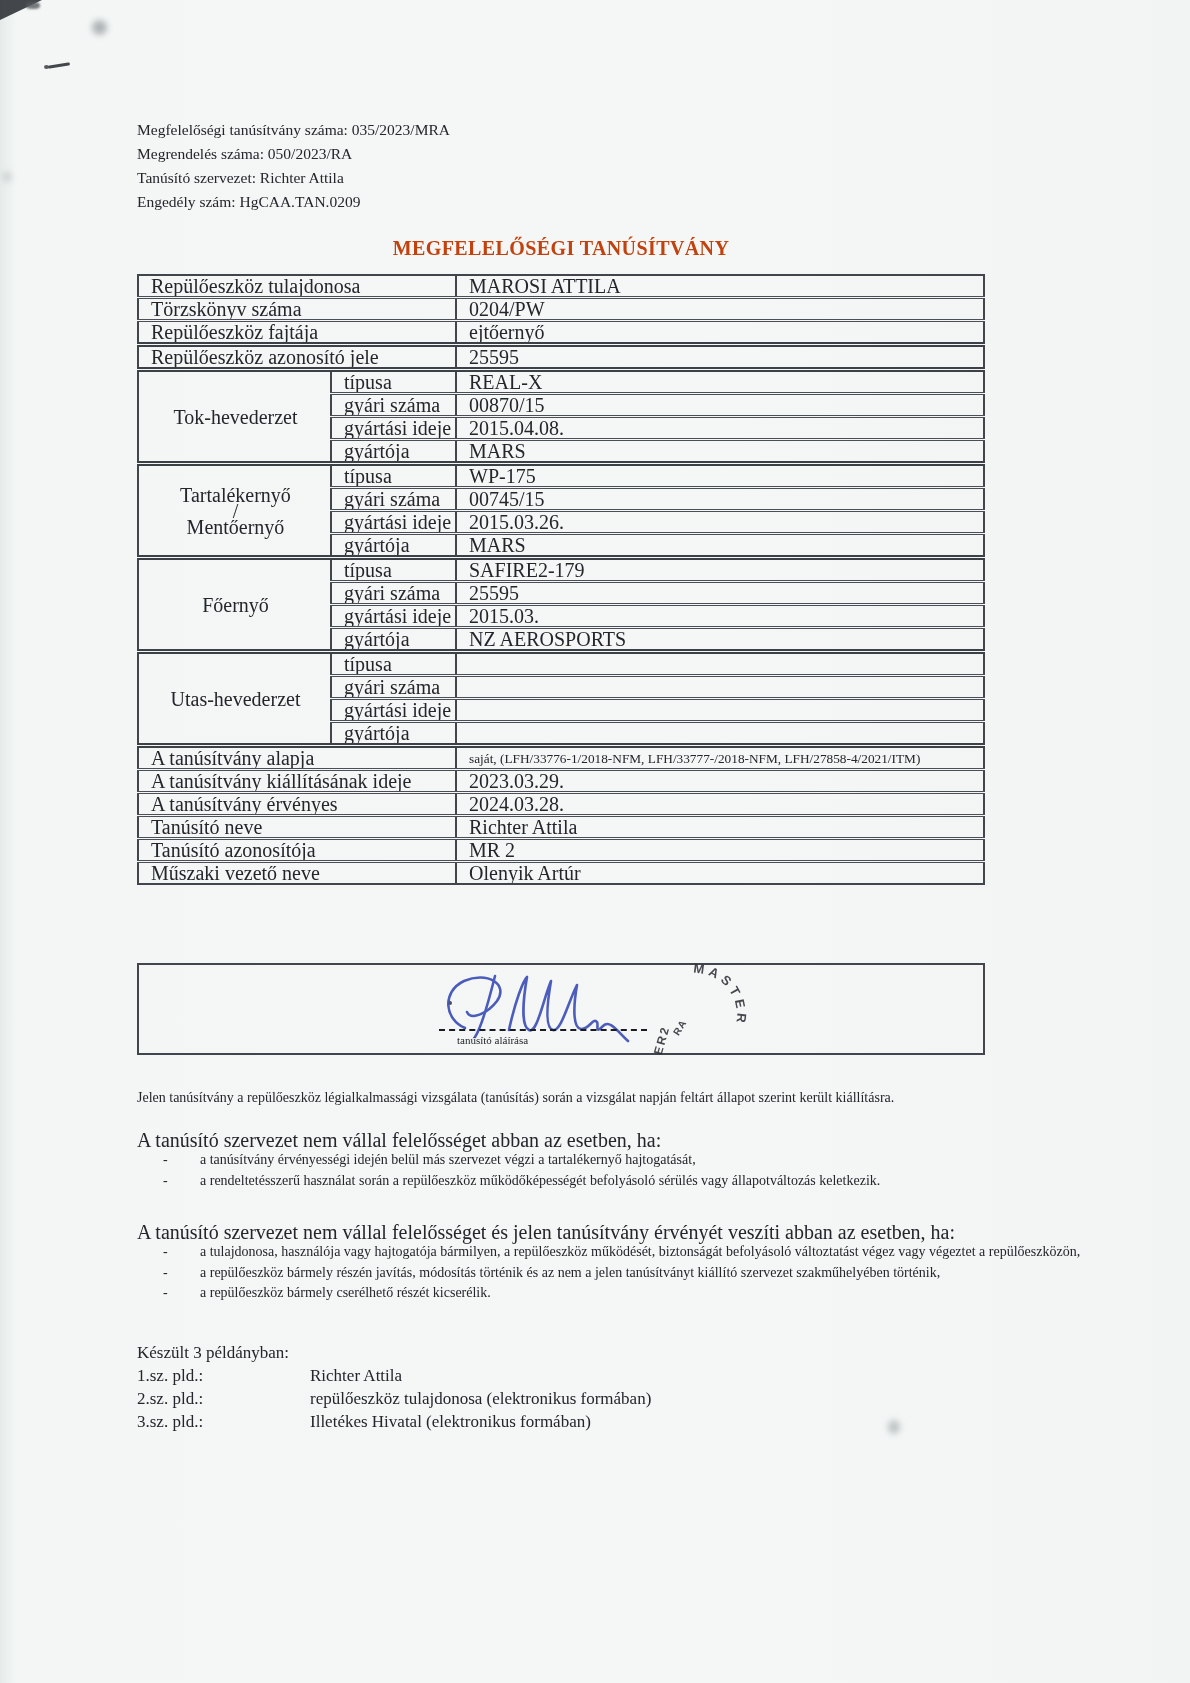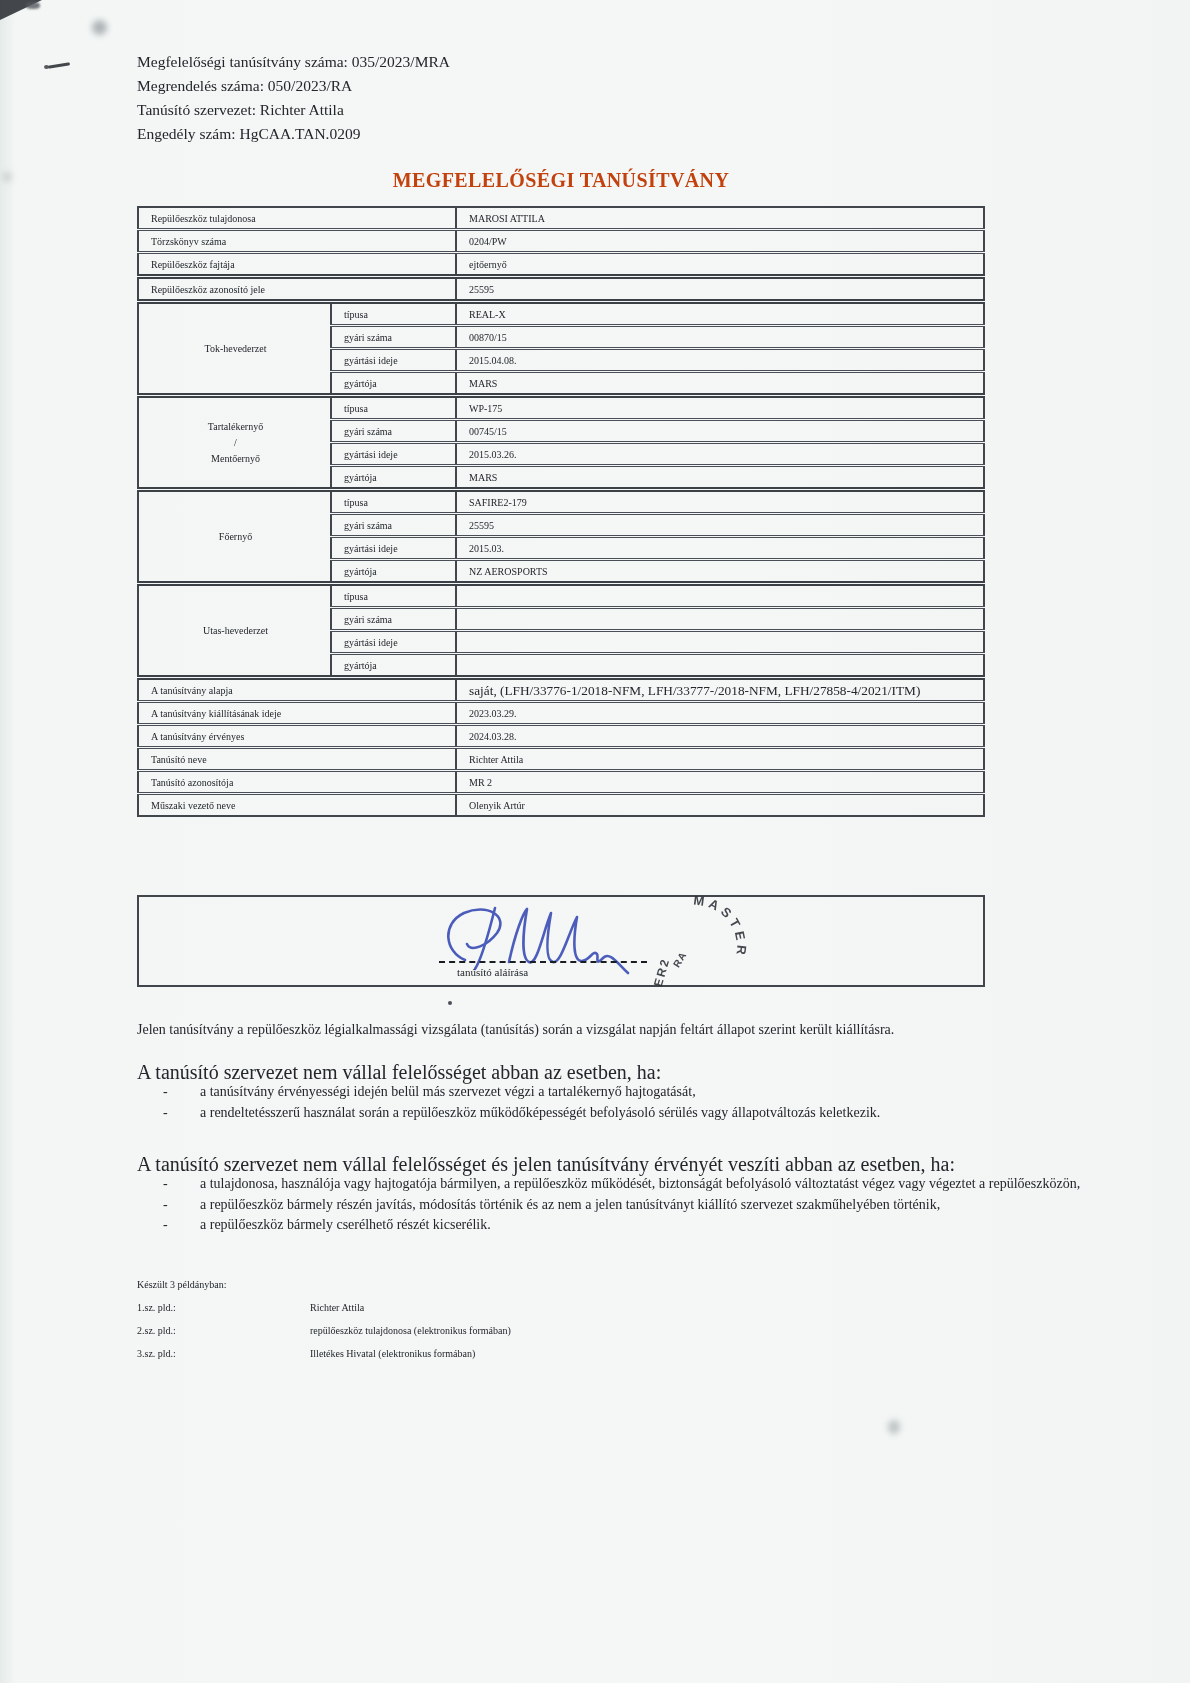--- a/index.html
+++ b/index.html
@@ -3,34 +3,34 @@
 <meta charset="utf-8">
 <style>
   html,body{margin:0;padding:0;}
   body{
     width:1190px;height:1683px;position:relative;overflow:hidden;
     background:linear-gradient(to right,#e6ebea 0px,#f3f6f5 16px,#f4f7f6 60%,#f1f4f3 100%);
     font-family:"Liberation Serif","DejaVu Serif",serif;
     color:#23262b;
   }
   .content{position:absolute;left:137px;top:0;width:945px;}
-  .hdr{margin-top:50px;font-size:15.5px;line-height:24px;}
+  .hdr{margin-top:118px;font-size:15.5px;line-height:24px;}
   .hdr div{white-space:nowrap;}
   .title{
     width:848px;text-align:center;font-size:20px;font-weight:bold;
     letter-spacing:.4px;margin-top:23px;margin-bottom:14px;color:#c2410c;
   }
   table.cert{
     width:848px;border-collapse:collapse;table-layout:fixed;
     border:2px solid #41464d;
   }
   table.cert td{
     border-left:2px solid #41464d;border-right:2px solid #41464d;
     border-top:3px double #4a4f57;
-    font-size:10px;line-height:17px;padding:2px 10px 1px 12px;
+    font-size:20px;line-height:17px;padding:2px 10px 1px 12px;
     overflow:hidden;white-space:nowrap;
   }
   table.cert tr.first td{border-top:none;}
   table.cert tr.sect td{border-top:5px double #3c4148;}
   td.group{
     text-align:center;vertical-align:middle;padding-left:4px;padding-right:4px;
   }
   td.group .gline{display:block;line-height:16px;}
   td.val{padding-left:10px;}
   td.val.small{font-size:13.3px;}
@@ -49,21 +49,21 @@
   .sig-svg{position:absolute;left:292px;top:1px;}
   .stamp-svg{position:absolute;left:498px;top:-8px;transform:rotate(-10deg);opacity:.88;}
   .para{font-size:14px;line-height:20px;margin:0;}
   .para1{margin-top:33px;white-space:nowrap;}
   .block{margin-top:22px;}
   .block .intro{font-size:20px;line-height:20px;}
   .li{display:flex;padding-left:26px;font-size:14px;line-height:20.5px;}
   .li .dash{width:37px;flex:none;}
   .li .txt{flex:1;}
   .block2{margin-top:31px;}
-  .copies{margin-top:37px;font-size:10px;line-height:23px;}
+  .copies{margin-top:37px;font-size:17px;line-height:23px;}
   .copyrow{display:flex;}
   .copyrow .num{width:173px;flex:none;}
   
   .art{position:absolute;pointer-events:none;}
   .a-corner{left:0;top:0;width:0;height:0;border-top:20px solid #34373c;border-right:42px solid transparent;opacity:.92;}
   .a-corner2{left:26px;top:2px;width:14px;height:7px;background:#55595f;border-radius:40%;filter:blur(1px);opacity:.8;}
   .a-blob1{left:92px;top:20px;width:15px;height:15px;background:#767d83;border-radius:50%;filter:blur(3px);opacity:.55;}
   .a-scratch{left:48px;top:64px;width:22px;height:3px;background:#303338;transform:rotate(-9deg);border-radius:2px;opacity:.9;}
   .a-scratch-dot{left:44px;top:65px;width:5px;height:4px;background:#3a3d42;border-radius:50%;opacity:.85;}
   .a-blob2{left:888px;top:1420px;width:12px;height:14px;background:#9aa1a4;border-radius:50%;filter:blur(3px);opacity:.6;}

